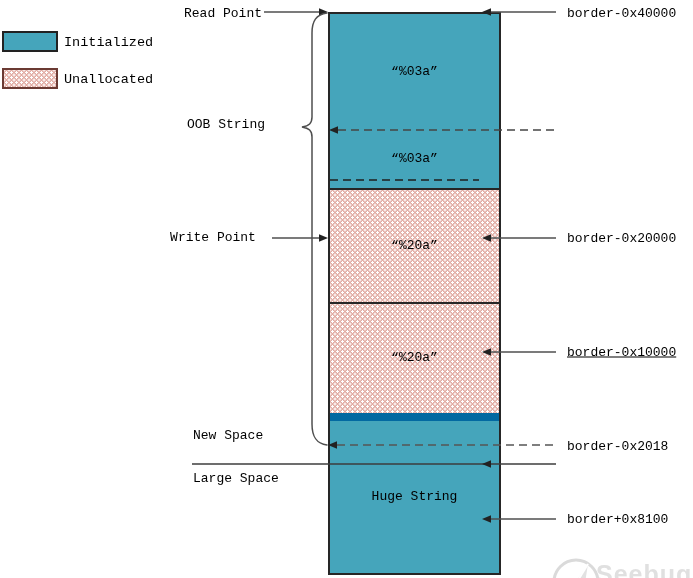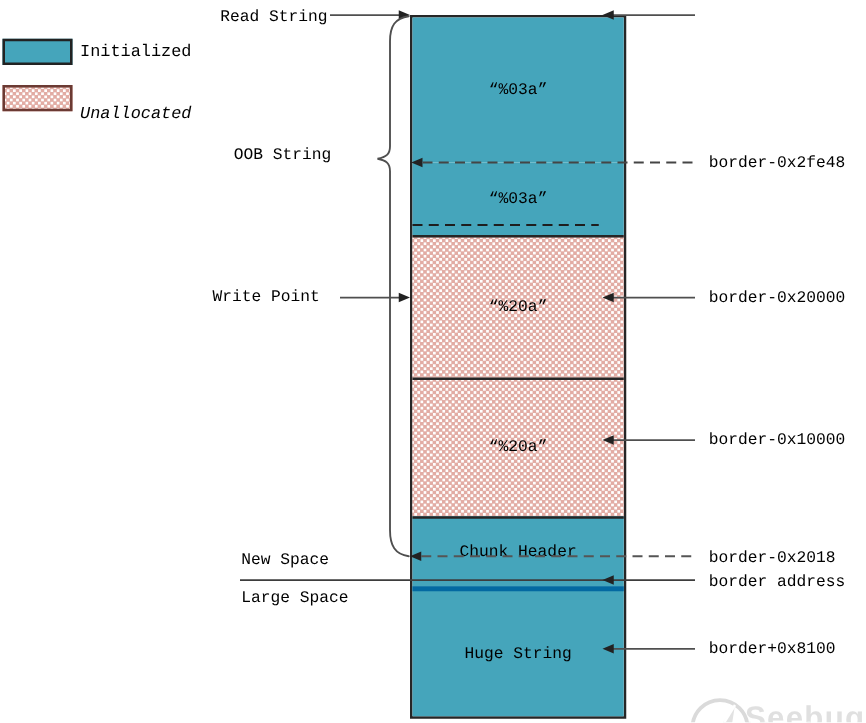--- a/index.html
+++ b/index.html
@@ -11,54 +11,54 @@
   .legend-swatch{position:absolute;width:56px;height:21px;box-sizing:border-box;}
   .legend-swatch.init{left:2px;top:31px;background:var(--initialized,#45a5bb);border:2px solid #222;}
   .legend-swatch.unalloc{
     left:2px;top:68px;border:2px solid #6b3a33;
     background-color:var(--unallocated-base,#e2aca4);
     background-image:radial-gradient(#fff 1.1px,transparent 1.3px),radial-gradient(#fff 1.1px,transparent 1.3px);
     background-size:5px 5px;background-position:0 0,2.5px 2.5px;
   }
   .legend-label{position:absolute;left:64px;font-size:13.5px;transform:translateY(-50%);white-space:nowrap;}
   .legend-label.l1{top:42px;}
-  .legend-label.l2{top:92px;font-style:italic;}
+  .legend-label.l2{top:79px;}
   
   #column{
     position:absolute;left:328px;top:12px;width:173px;height:563px;
     box-sizing:border-box;border:2px solid #262626;display:flex;flex-direction:column;z-index:1;
   }
   .seg{box-sizing:border-box;display:flex;flex-direction:column;align-items:center;justify-content:center;
        font-size:13px;letter-spacing:0;line-height:1.45;text-align:center;}
   .seg.init{background:var(--initialized,#45a5bb);}
   .seg.unalloc{
     background-color:var(--unallocated-base,#e2aca4);
     background-image:radial-gradient(#fff 1.1px,transparent 1.3px),radial-gradient(#fff 1.1px,transparent 1.3px);
     background-size:5px 5px;background-position:0 0,2.5px 2.5px;
   }
   .s1{height:116px;}
   .s2{height:50px;}
   .s3{height:58px;}
   .s4{height:114px;border-top:2px solid #262626;}
   .s5{height:111px;border-top:2px solid #262626;}
   .s6{height:56px;border-top:2px solid #262626;}
-  .s7{flex:1;border-top:4px solid #0369a1;}
+  .s7{flex:1;border-top:8px solid #0369a1;}
   
   .llabel{position:absolute;font-size:13px;white-space:nowrap;transform:translateY(-50%);text-align:right;}
   .lp-read{left:162px;width:100px;top:13px;}
   .lp-oob{left:165px;width:100px;top:124px;}
   .lp-write{left:163px;width:100px;top:237px;text-align:center;}
-  .lp-new{left:193px;width:100px;top:448px;text-align:left;}
+  .lp-new{left:193px;width:100px;top:435px;text-align:left;}
   .lp-large{left:193px;width:110px;top:478px;text-align:left;}
   
   .rlabel{position:absolute;left:567px;font-size:13px;white-space:nowrap;transform:translateY(-50%);}
   .rb-40000{top:13px;}
   .rb-2fe48{top:130px;}
   .rb-20000{top:238px;font-family:Liberation Mono, monospace;}
-  .rb-10000{top:352px;}
+  .rb-10000{top:352px;text-decoration:underline;}
   .rb-2018{top:446px;}
   .rb-addr{top:465px;}
   .rb-8100{top:519px;}
   
   #overlay{position:absolute;left:0;top:0;z-index:5;pointer-events:none;}
   
   #watermark{position:absolute;left:508px;top:520px;width:185px;height:58px;z-index:6;margin-top:32px;}
   .wm-text{position:absolute;font-family:"Liberation Sans","DejaVu Sans",sans-serif;font-weight:bold;white-space:nowrap;}
   .wm-brand{left:88px;top:8px;font-size:25px;color:#e0e0e0;letter-spacing:1px;}
   .wm-ghost{left:96px;top:22px;font-size:21px;color:#ebebeb;letter-spacing:1px;}
@@ -80,23 +80,20 @@
       <span>“%03a”</span>
     </div>
     <div class="seg init s3">
       <span>“%03a”</span>
     </div>
     <div class="seg unalloc s4">
       <span>“%20a”</span>
     </div>
     <div class="seg unalloc s5">
       <span>“%20a”</span>
-    </div>
-    <div class="seg init s6">
-      <span>Chunk Header</span>
     </div>
     <div class="seg init s7">
       <span>Huge String</span>
     </div>
   </div>
 
   <svg id="overlay" width="693" height="578" viewBox="0 0 693 578">
 
     <line x1="264" y1="12" x2="320" y2="12" stroke="#4f4f4f" stroke-width="1.4"></line>
     <polygon points="328,12 319,8.2 319,15.8" fill="#222"></polygon>
@@ -124,31 +121,30 @@
     <line x1="192" y1="464" x2="556" y2="464" stroke="#3d3d3d" stroke-width="1.4"></line>
     <polygon points="482,464 491,460.2 491,467.8" fill="#222"></polygon>
 
     <line x1="488" y1="519" x2="556" y2="519" stroke="#4f4f4f" stroke-width="1.4"></line>
     <polygon points="482,519 491,515.2 491,522.8" fill="#222"></polygon>
 
     <path d="M327,13 C316,14.5 312,21 312,33 L312,117 C312,123.5 309,125.7 302,127
              C309,128.3 312,130.5 312,137 L312,424 C312,436.5 316,443.5 327,445" fill="none" stroke="#4f4f4f" stroke-width="1.5" stroke-linecap="round"></path>
   </svg>
 
-  <span class="llabel lp-read">Read String</span>
+  <span class="llabel lp-read">Read Point</span>
   <span class="llabel lp-oob">OOB String</span>
   <span class="llabel lp-write">Write Point</span>
   <span class="llabel lp-new">New Space</span>
   <span class="llabel lp-large">Large Space</span>
 
-  <span class="rlabel rb-2fe48">border-0x2fe48</span>
+  <span class="rlabel rb-40000">border-0x40000</span>
   <span class="rlabel rb-20000">border-0x20000</span>
   <span class="rlabel rb-10000">border-0x10000</span>
   <span class="rlabel rb-2018">border-0x2018</span>
-  <span class="rlabel rb-addr">border address</span>
   <span class="rlabel rb-8100">border+0x8100</span>
 
   <div id="watermark">
     <svg width="185" height="58" viewBox="0 0 185 58">
 
       <g stroke="#dcdcdc" fill="none" stroke-width="2">
         <path d="M30,40 a11,9 0 1 1 -8,15 a11,9 0 0 1 8,-15 z"></path>
         <path d="M28,46 a5,4 0 1 1 -3,7"></path>
         <path d="M38,34 a14,14 0 0 1 10,8"></path>
         <path d="M40,28 a20,20 0 0 1 15,11"></path>

